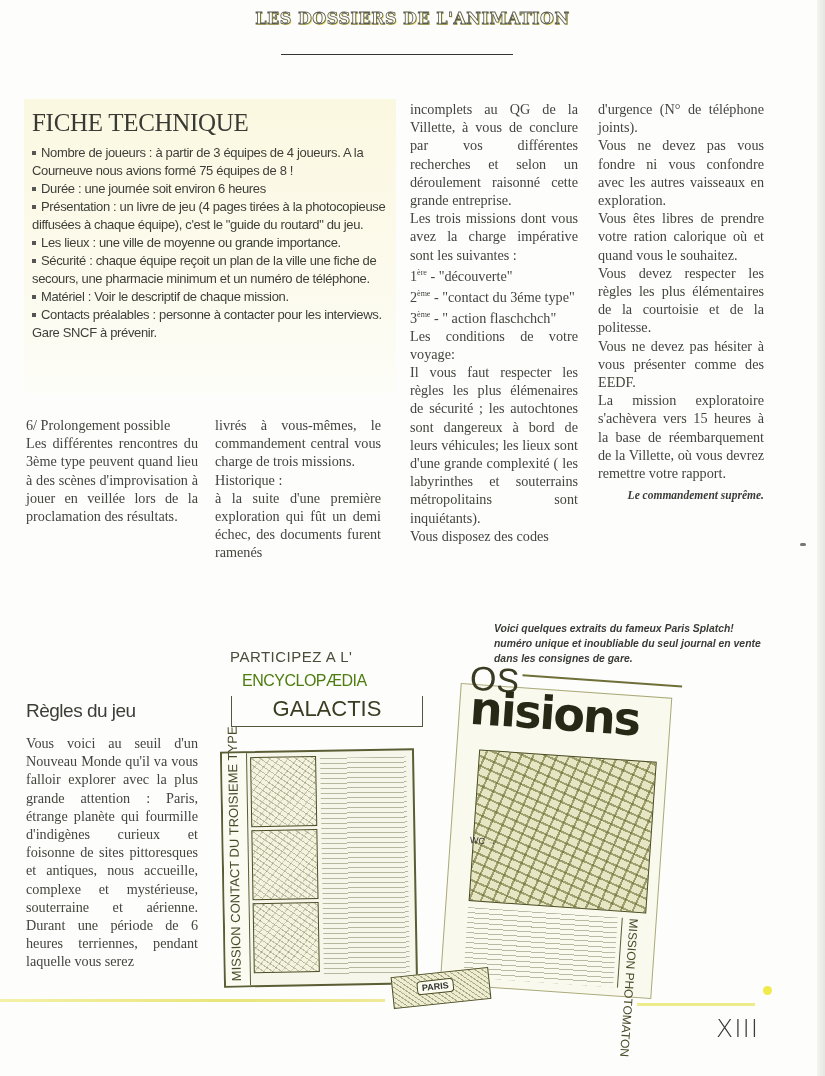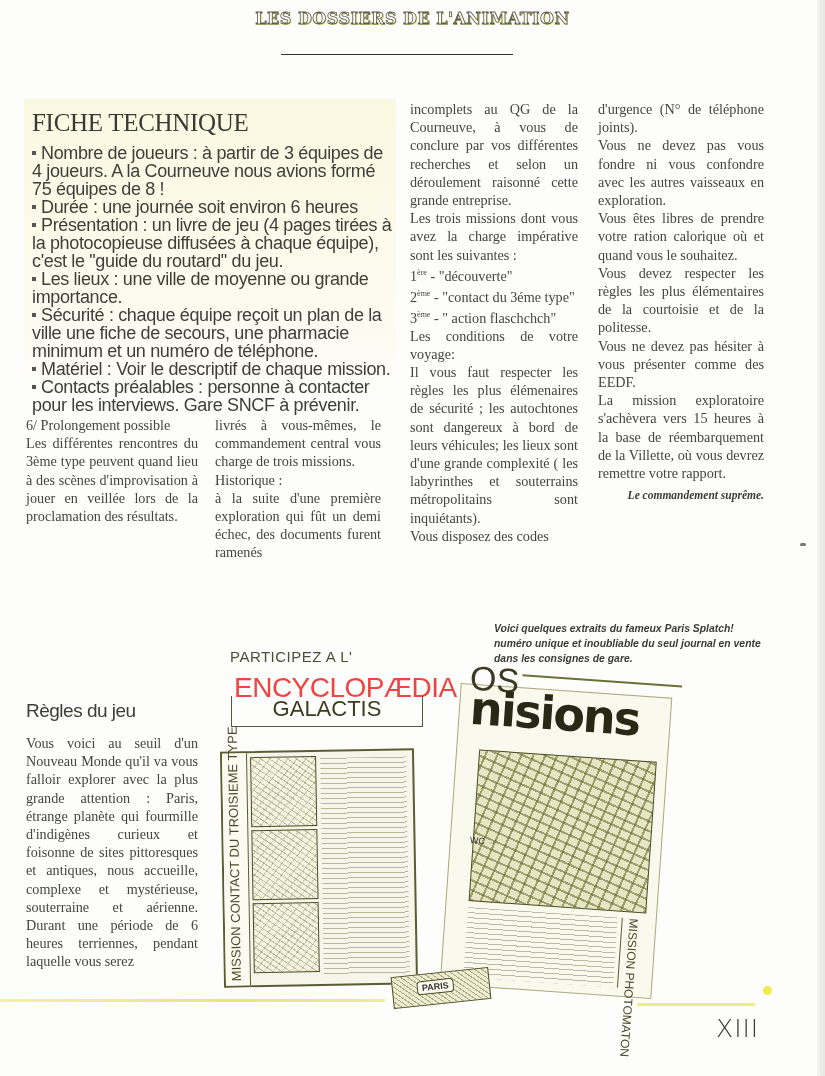--- a/index.html
+++ b/index.html
@@ -31,21 +31,21 @@
     }
     .fiche-title {
       position: absolute; top: 10px; left: 8px;
       font-family: "Liberation Serif", serif; font-size: 25px; color: #3a3a35;
       letter-spacing: -0.3px;
     }
     .fiche-list {
       position: absolute; top: 45px; left: 8px; width: 362px; margin: 0; padding: 0;
       list-style: none;
       font-family: "Liberation Sans Narrow", "Liberation Sans", sans-serif;
-      font-size: 18px; line-height: 18px; color: #3f3f3a;
+      font-size: 13px; line-height: 18px; color: #3f3f3a;
       letter-spacing: -0.35px;
     }
     .fiche-list li { margin: 0; }
     .bullet {
       display: inline-block; width: 4px; height: 4px; background: #555;
       vertical-align: middle; margin-right: 5px; position: relative; top: -1px;
     }
     .col {
       position: absolute; font-size: 14.2px; line-height: 18.2px; color: #44443f;
       text-align: justify;
@@ -92,22 +92,22 @@
       position: absolute; top: 543px; left: 800px; width: 6px; height: 3px; background: #777; border-radius: 2px;
     }
     .participez {
       position: absolute; top: 648px; left: 230px;
       font-family: "Liberation Sans", sans-serif; font-size: 15px; color: #4c4c3a; letter-spacing: 0.5px;
     }
     .ency-box {
       position: absolute; top: 672px; left: 226px; width: 200px; height: 58px;
     }
     .ency-line1 {
-      position: absolute; top: 0; left: 8px; font-family: "Liberation Sans", sans-serif;
-      font-size: 28px; color: #ef4444; letter-spacing: -0.5px; white-space: nowrap;
+      position: absolute; top: 0; left: 16px; font-family: "Liberation Sans", sans-serif;
+      font-size: 16px; color: #4d7c0f; letter-spacing: -0.5px; white-space: nowrap;
     }
     .ency-line2 {
       position: absolute; top: 24px; left: 5px; width: 190px; height: 30px;
       border: 1.5px solid #55573a; border-top: none;
       font-family: "Liberation Sans", sans-serif; font-size: 22px; color: #3b3d22; text-align: center;
       line-height: 26px;
     }
     .panel-left {
       position: absolute; top: 750px; left: 222px; width: 190px; height: 232px;
       border: 2px solid #5b5d35; background: #f7f6ea; transform: rotate(-1deg);
@@ -214,21 +214,21 @@
   <p>Les différentes rencontres du 3ème type peuvent quand lieu à des scènes d'improvisation à jouer en veillée lors de la proclamation des résultats.</p>
 </div>
 
 <div class="col col2">
   <p>livrés à vous-mêmes, le commandement central vous charge de trois missions.</p>
   <p>Historique :</p>
   <p>à la suite d'une première exploration qui fût un demi échec, des documents furent ramenés</p>
 </div>
 
 <div class="col col3">
-  <p>incomplets au QG de la Courneuve, à vous de conclure par vos différentes recherches et selon un déroulement raisonné cette grande entreprise.</p>
+  <p>incomplets au QG de la Villette, à vous de conclure par vos différentes recherches et selon un déroulement raisonné cette grande entreprise.</p>
   <p>Les trois missions dont vous avez la charge impérative sont les suivantes :</p>
   <p><span>1</span><span class="sup">ère</span><span> - "découverte"</span></p>
   <p><span>2</span><span class="sup">ème</span><span> - "contact du 3éme type"</span></p>
   <p><span>3</span><span class="sup">ème</span><span> - " action flaschchch"</span></p>
   <p>Les conditions de votre voyage:</p>
   <p>Il vous faut respecter les règles les plus élémenaires de sécurité ; les autochtones sont dangereux à bord de leurs véhicules; les lieux sont d'une grande complexité ( les labyrinthes et souterrains métropolitains sont inquiétants).</p>
   <p>Vous disposez des codes</p>
 </div>
 
 <div class="col col4">

